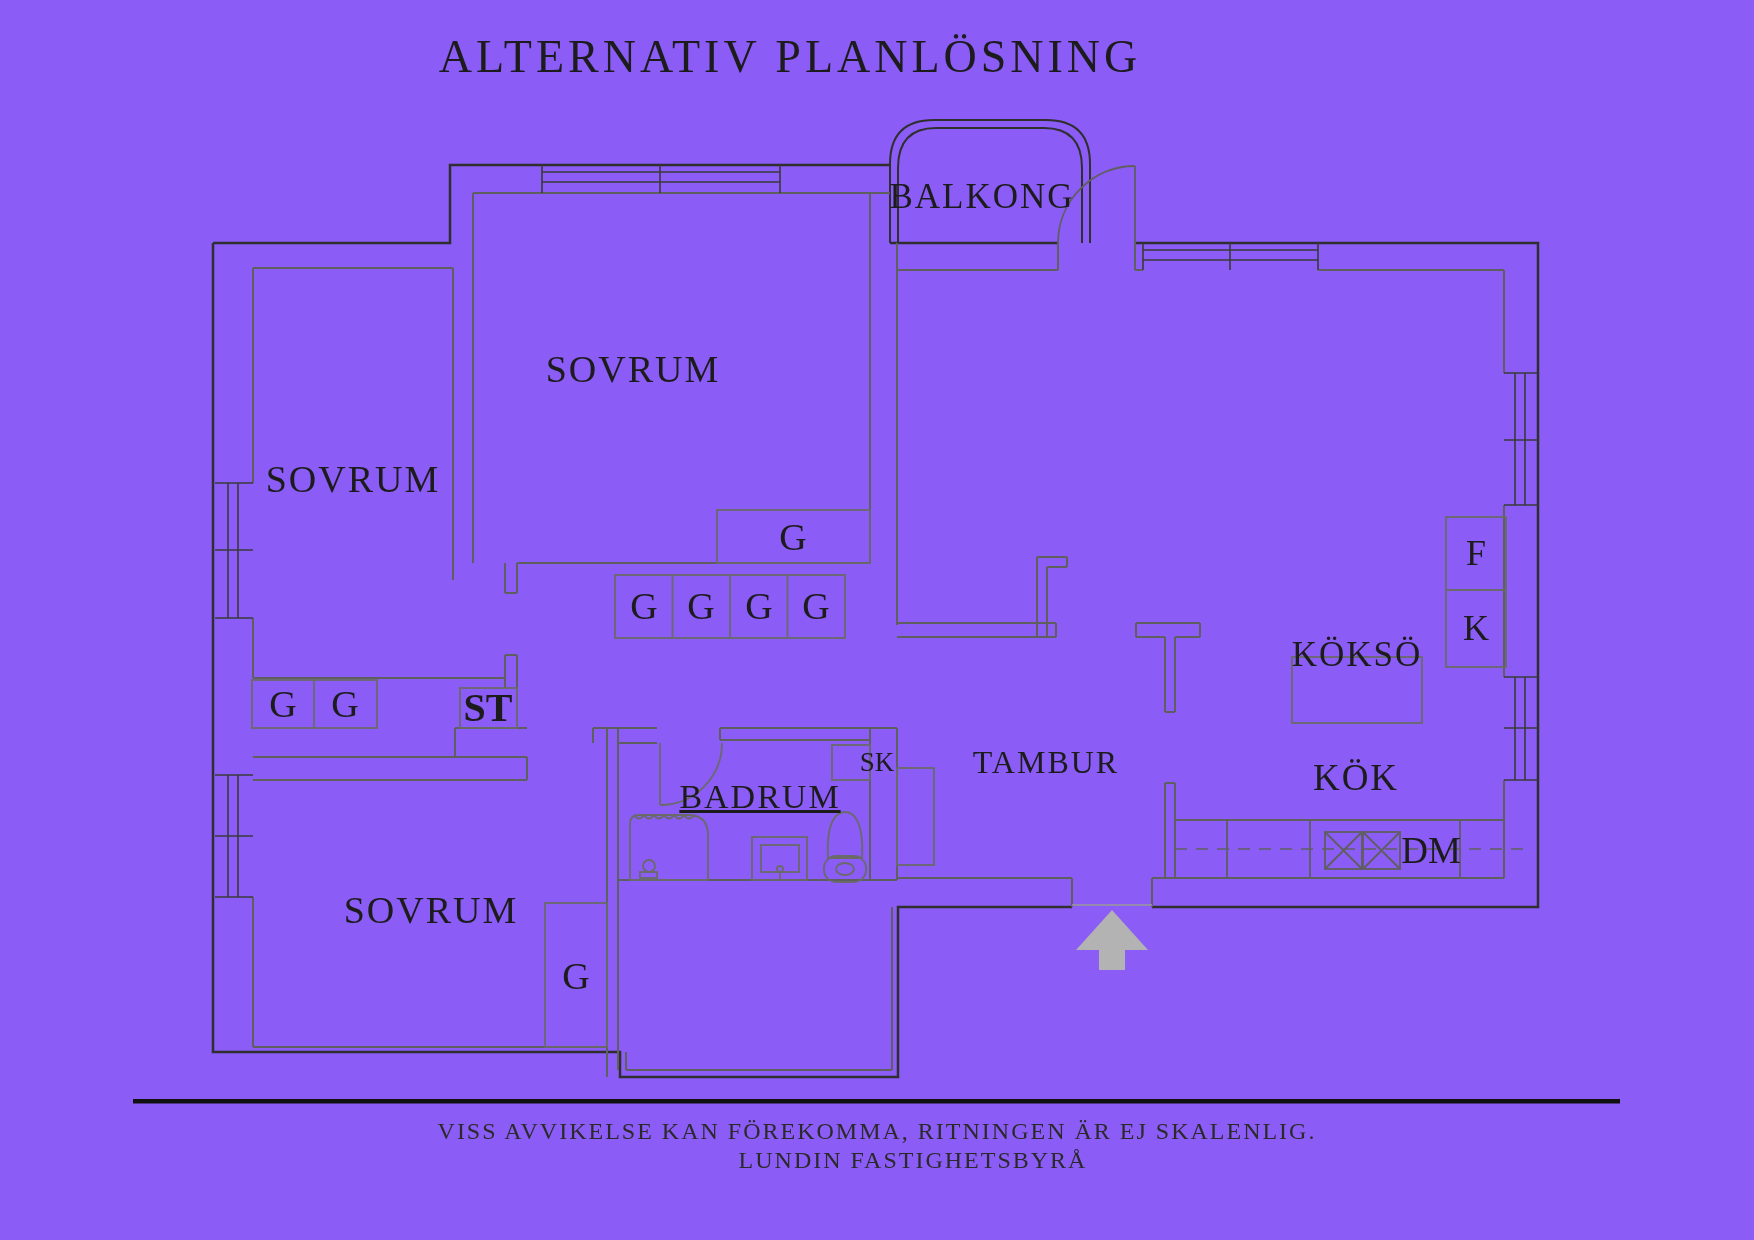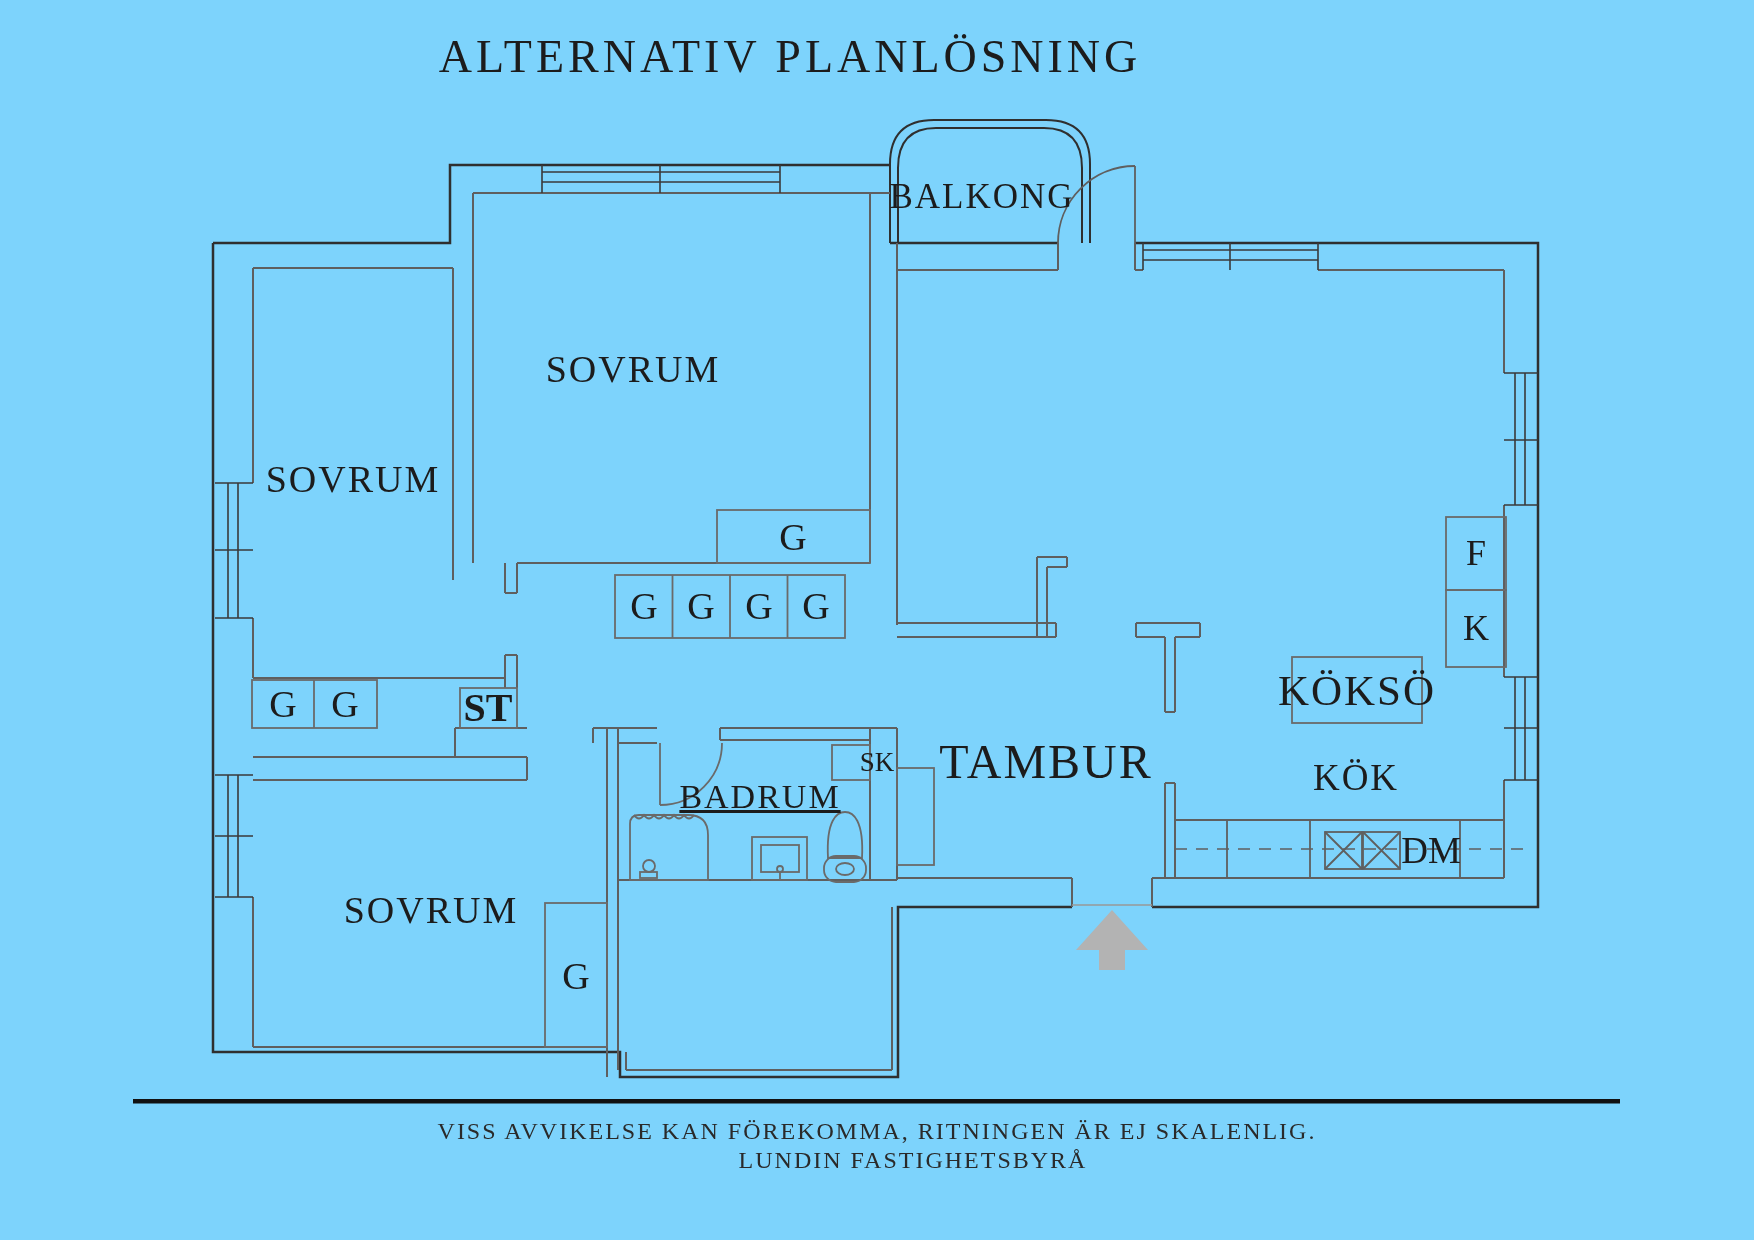--- a/index.html
+++ b/index.html
@@ -1,16 +1,16 @@
 <!DOCTYPE html>
 <html><head>
 <meta charset="utf-8">
 <style>
   html,body{margin:0;padding:0;background:#ffffff;}
-  .stage{position:relative;width:1754px;height:1240px;background:#7dd3fc;overflow:hidden;
+  .stage{position:relative;width:1754px;height:1240px;background:#8b5cf6;overflow:hidden;
          font-family:"Liberation Serif",serif;}
   svg{position:absolute;left:0;top:0;}
   .lbl{position:absolute;transform:translate(-50%,-50%);color:#1c1c1c;white-space:nowrap;
        font-family:"Liberation Serif",serif;line-height:1;}
   .title{letter-spacing:4px;}
   .room{letter-spacing:2px;}
   .foot{letter-spacing:2px;color:#2a2a2a;}
 </style>
 </head>
 <body>
@@ -149,27 +149,27 @@
 
   <div class="lbl room" style="left:982px;top:196px;font-size:35px;">BALKONG</div>
 
   <div class="lbl room" style="left:353px;top:479px;font-size:38px;">SOVRUM</div>
 
   <div class="lbl room" style="left:633px;top:369px;font-size:38px;">SOVRUM</div>
 
   <div class="lbl room" style="left:431px;top:910px;font-size:38px;">SOVRUM</div>
 
 
-  <div class="lbl room" style="left:1046px;top:762px;font-size:48px;">TAMBUR</div>
+  <div class="lbl room" style="left:1046px;top:762px;font-size:32px;">TAMBUR</div>
 
   <div class="lbl room" style="left:760px;top:797px;font-size:34px;text-decoration:underline;">BADRUM</div>
 
   <div class="lbl room" style="left:1356px;top:766px;font-size:37px;margin-top:11px;">KÖK</div>
 
-  <div class="lbl room" style="left:1357px;top:690px;font-size:43px;">KÖKSÖ</div>
+  <div class="lbl room" style="left:1357px;top:654px;font-size:35px;">KÖKSÖ</div>
 
   <div class="lbl" style="left:1476px;top:553px;font-size:36px;">F</div>
 
   <div class="lbl" style="left:1476px;top:628px;font-size:36px;">K</div>
 
   <div class="lbl" style="left:1431px;top:850px;font-size:37px;">DM</div>
 
   <div class="lbl" style="left:877px;top:762px;font-size:27px;">SK</div>
 
   <div class="lbl" style="left:488px;top:708px;font-size:40px;font-weight:bold;">ST</div>

